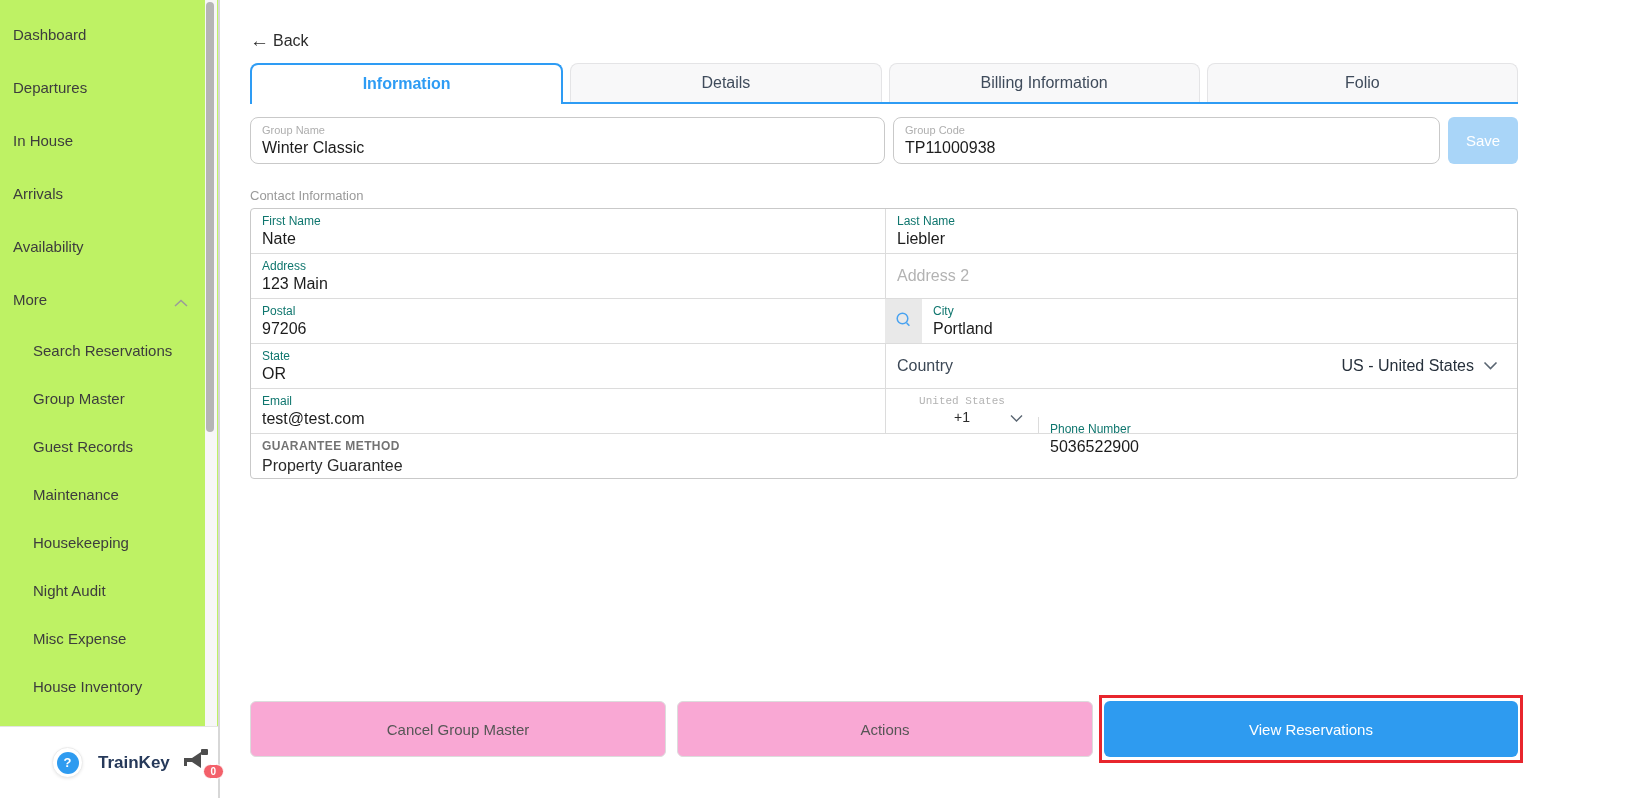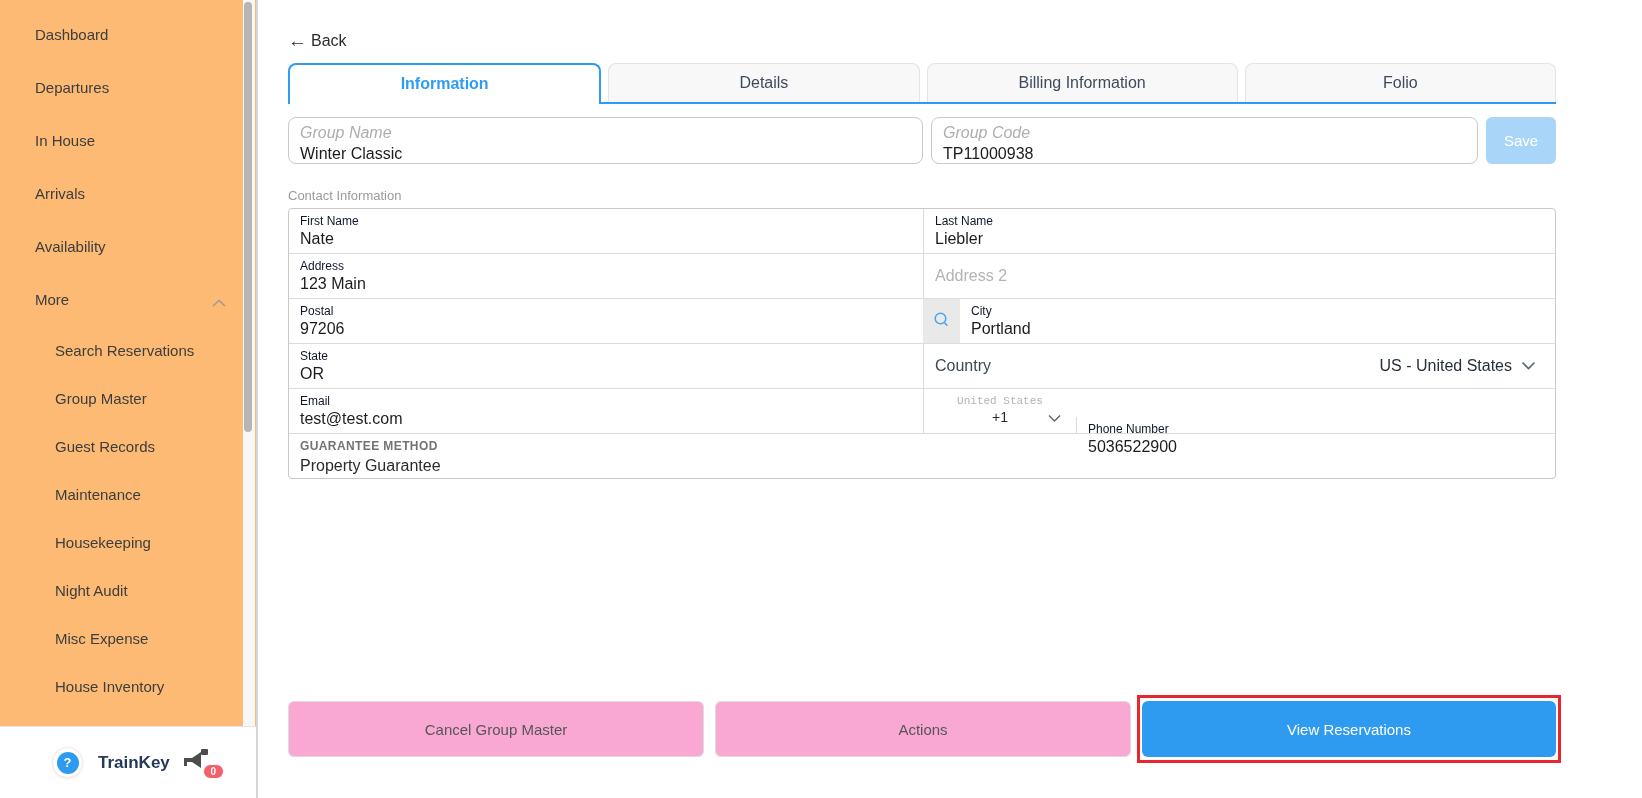--- a/index.html
+++ b/index.html
@@ -1,22 +1,22 @@
 <!DOCTYPE html>
 <html><head>
 <meta charset="utf-8">
 <style>
   * { margin:0; padding:0; box-sizing:border-box; }
   html,body { width:1642px; height:798px; overflow:hidden; background:#fff;
               font-family:"Liberation Sans", sans-serif; }
   body { display:flex; }
 
   
-  .sidebar { width:258px; flex-shrink:0; position:relative; background:#fdba74;
-             border-right:2px solid #d7d7d7;padding-left:22px; }
+  .sidebar { width:220px; flex-shrink:0; position:relative; background:#bef264;
+             border-right:2px solid #d7d7d7; }
   .side-nav { padding-top:8px; }
   .nav-item { height:53px; display:flex; align-items:center; padding-left:13px;
               font-size:15px; color:#3d3d3d; cursor:pointer; position:relative; }
   .sub-item { height:48px; display:flex; align-items:center; padding-left:33px;
               font-size:15px; color:#3d3d3d; cursor:pointer; }
   .more-chevron { position:absolute; right:30px; top:21px; }
 
   .scroll-track { position:absolute; top:0; right:1px; width:12px; height:100%;
                   background:#f7f7f7; }
   .scroll-thumb { position:absolute; top:2px; right:3px; width:8px; height:430px;
@@ -54,36 +54,36 @@
   .tab.active::after { content:""; position:absolute; left:0; right:0; bottom:-2px;
                        height:2px; background:#fff; }
   .tab.inactive { background:#f8f8f9; border:1px solid #e4e4e6; border-bottom:none;
                   color:#3f4b5b; }
 
   .fields-row { margin-top:13px; display:flex; gap:8px; }
   .field-box { border:1px solid #c9c9c9; border-radius:8px; height:47px;
                padding:6px 11px; background:#fff; cursor:text; }
   .f-name { width:635px; }
   .f-code { flex:1; }
-  .field-label { font-size:16px; color:#aeaeae;font-style:italic; }
+  .field-label { font-size:11px; color:#aeaeae; }
   .field-value { font-size:16px; color:#1c1c1c; margin-top:3px; }
   .save-btn { width:70px; height:47px; background:#a9d5f8; border:none; border-radius:6px;
               color:#fff; font-size:15px; cursor:pointer;
               display:flex; align-items:center; justify-content:center; }
 
   .section-label { margin-top:24px; font-size:13px; color:#9a9a9a; }
 
   .contact-box { margin-top:5px; border:1px solid #c9c9c9; border-radius:4px;
                  background:#fff; }
   .c-row { display:flex; height:45px; border-top:1px solid #dcdcdc; }
   .c-row:first-child { height:44px; border-top:none; }
   .cell { padding:5px 11px; }
   .cell-left { width:634px; }
   .cell-right { flex:1; border-left:1px solid #dcdcdc; }
-  .c-label { font-size:12px; color:#0f172a; }
+  .c-label { font-size:12px; color:#0f766e; }
   .c-value { font-size:16px; color:#1c1c1c; margin-top:2px; }
   .placeholder-cell { display:flex; align-items:center; font-size:16px; color:#b3b3b3; }
   .search-btn { width:37px; height:100%; background:#e9e9e9; border:none;
                 display:flex; align-items:center; justify-content:center; cursor:pointer; }
   .city-cell { flex:1; }
   .country-row { display:flex; align-items:center; justify-content:space-between;
                  padding-right:19px; }
   .country-label { font-size:16px; color:#3c4856; }
   .country-select { display:flex; align-items:center; gap:9px; cursor:pointer; }
   .country-value { font-size:16px; color:#26303b; }

